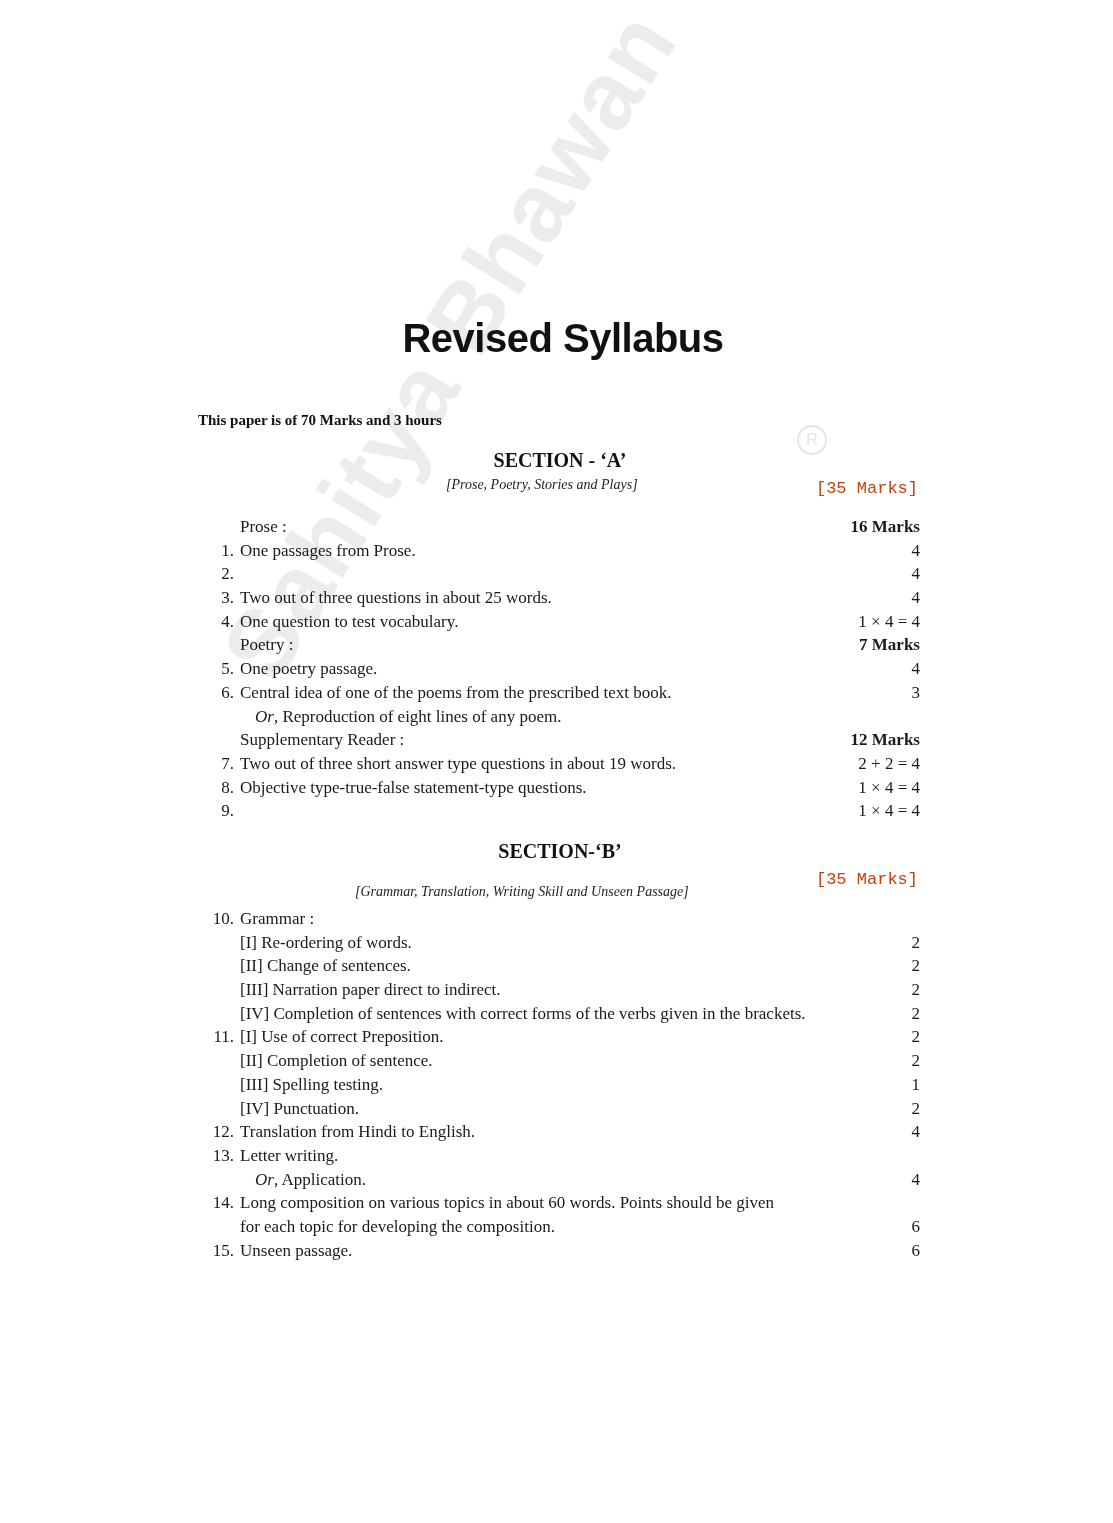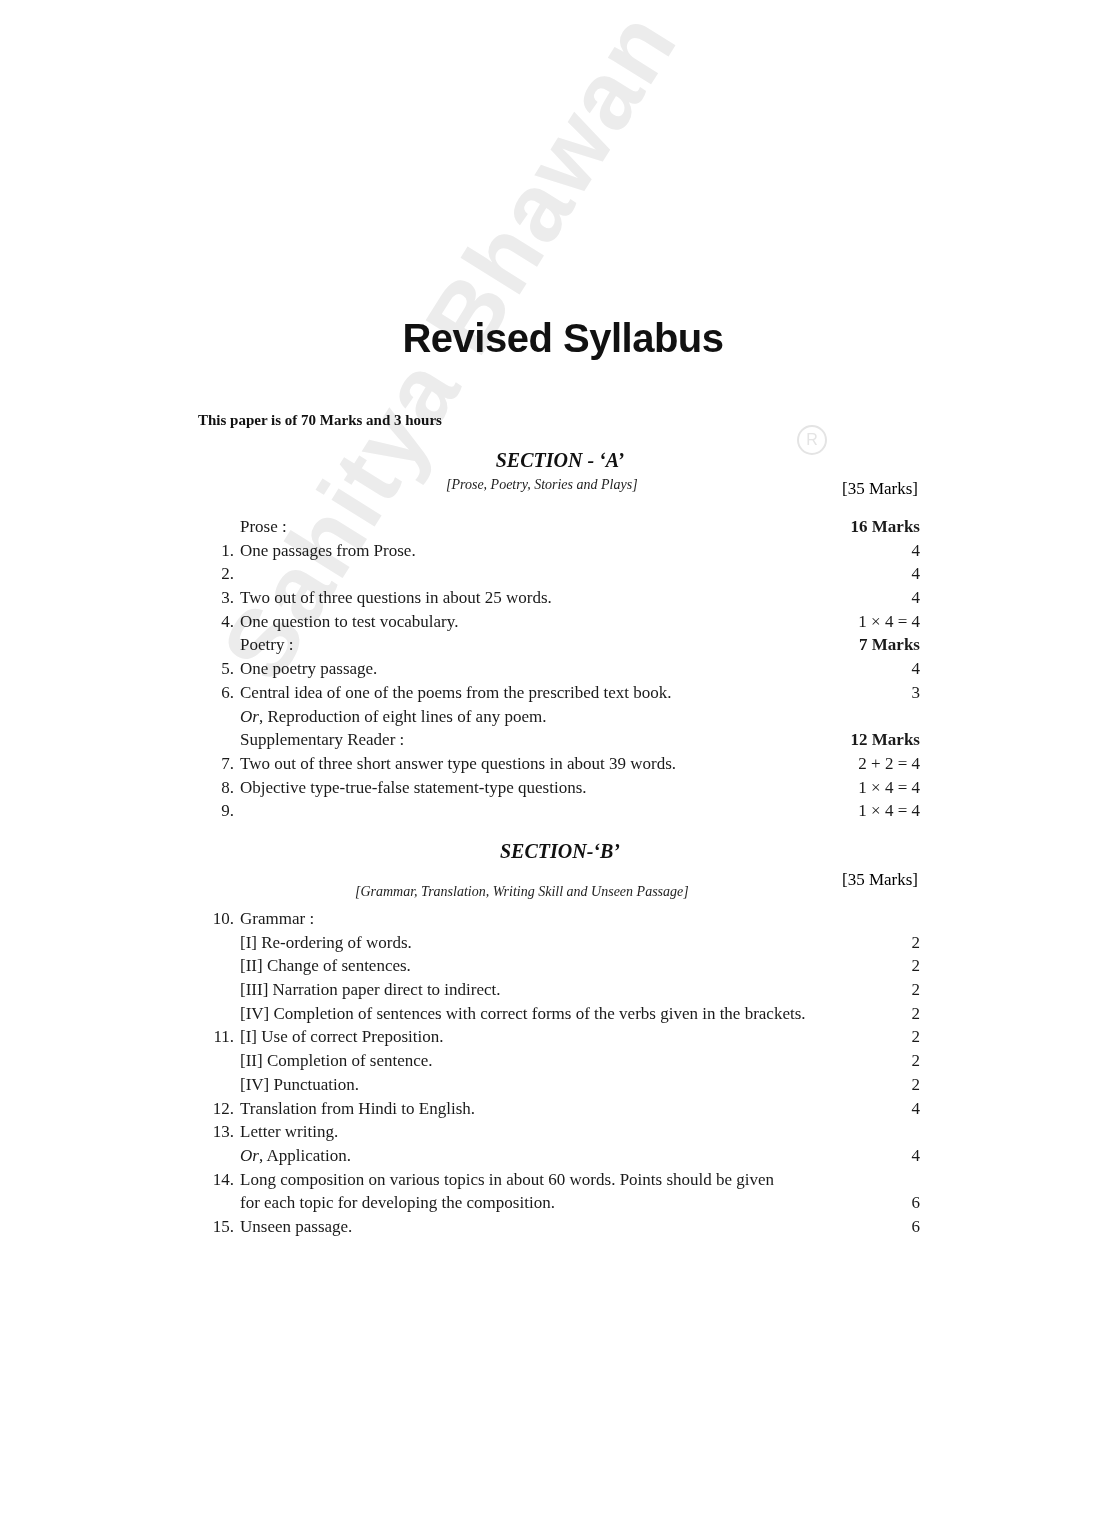--- a/index.html
+++ b/index.html
@@ -83,38 +83,37 @@
     .section-title {
       position: absolute;
       top: 0;
       left: 0;
       width: 720px;
       text-align: center;
       font-family: "Liberation Serif", serif;
       font-weight: bold;
       font-size: 20px;
       color: #111;
-      font-style: italic;
     }
     .section-sub {
       position: absolute;
       top: 28px;
       font-family: "Liberation Serif", serif;
       font-size: 14px;
       color: #222;
       white-space: nowrap;
       font-style: italic;
     }
     .section-marks {
       position: absolute;
       top: 30px;
       right: 2px;
-      font-family: Liberation Serif, serif;
+      font-family: Liberation Mono, monospace;
       font-size: 17px;
-      color: #000000;
+      color: #c2410c;
     }
     .rows {
       position: absolute;
       left: 0;
       width: 720px;
     }
     .row {
       position: relative;
       height: 23.7px;
       line-height: 23.7px;
@@ -135,20 +134,21 @@
     }
     .row .marks {
       position: absolute;
       right: 0;
     }
     .row.heading .marks {
       font-weight: bold;
     }
     .or {
       font-style: italic;
+      margin-left: 15px;
     }
   </style>
 </head>
 <body>
 
 <div class="watermark">Sahitya Bhawan</div>
 <div class="reg-mark">R</div>
 
 <div class="title">Revised Syllabus</div>
 <div class="paper-info">This paper is of 70 Marks and 3 hours</div>
@@ -207,21 +207,21 @@
         <span class="text"><span class="or">Or</span><span>, Reproduction of eight lines of any poem.</span></span>
         <span class="marks"></span>
       </div>
       <div class="row heading">
         <span class="num"></span>
         <span class="text">Supplementary Reader :</span>
         <span class="marks">12 Marks</span>
       </div>
       <div class="row">
         <span class="num">7.</span>
-        <span class="text">Two out of three short answer type questions in about 39 words.</span>
+        <span class="text">Two out of three short answer type questions in about 19 words.</span>
         <span class="marks">2 + 2 = 4</span>
       </div>
       <div class="row">
         <span class="num">8.</span>
         <span class="text">Objective type-true-false statement-type questions.</span>
         <span class="marks">1 × 4 = 4</span>
       </div>
       <div class="row">
         <span class="num">9.</span>
         <span class="marks">1 × 4 = 4</span>
@@ -269,20 +269,25 @@
         <span class="text">[I] Use of correct Preposition.</span>
         <span class="marks">2</span>
       </div>
       <div class="row">
         <span class="num"></span>
         <span class="text">[II] Completion of sentence.</span>
         <span class="marks">2</span>
       </div>
       <div class="row">
         <span class="num"></span>
+        <span class="text">[III] Spelling testing.</span>
+        <span class="marks">1</span>
+      </div>
+      <div class="row">
+        <span class="num"></span>
         <span class="text">[IV] Punctuation.</span>
         <span class="marks">2</span>
       </div>
       <div class="row">
         <span class="num">12.</span>
         <span class="text">Translation from Hindi to English.</span>
         <span class="marks">4</span>
       </div>
       <div class="row">
         <span class="num">13.</span>

